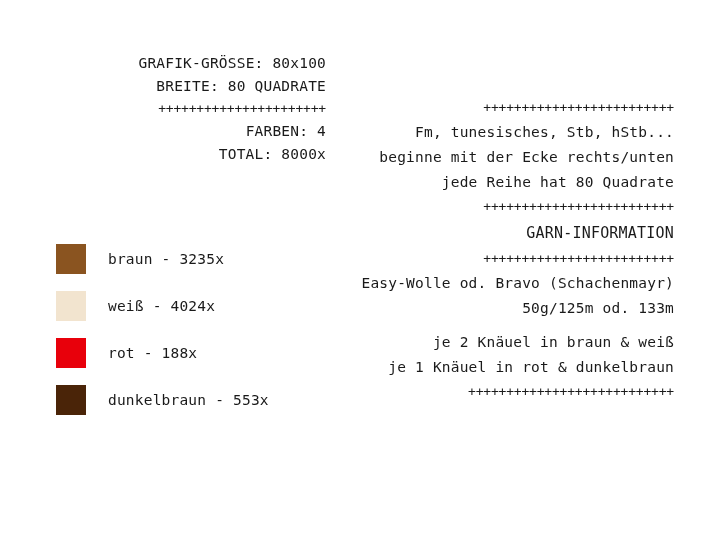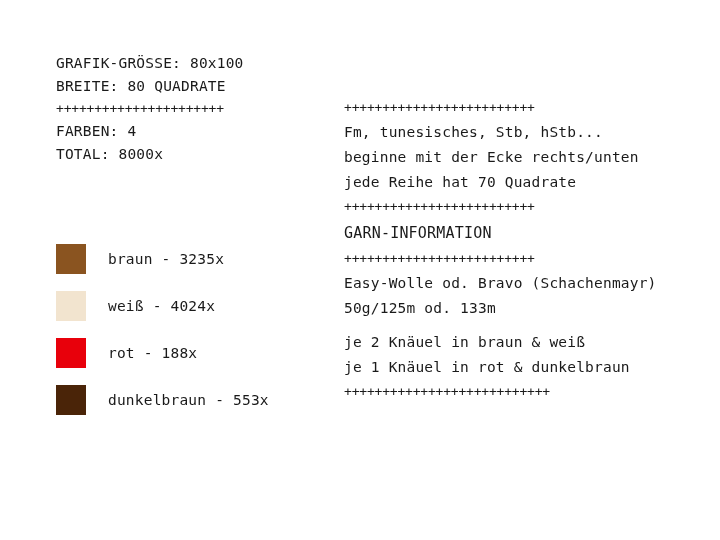--- a/index.html
+++ b/index.html
@@ -12,20 +12,21 @@
     height: 540px;
     font-family: "DejaVu Sans Mono", monospace;
     color: #1a1a1a;
     position: relative;
     overflow: hidden;
   }
   .page {
     position: relative;
     width: 720px;
     height: 540px;
+    text-align: right;
   }
 
   
   .left-col {
     position: absolute;
     left: 56px;
     top: 52px;
     width: 270px;
   }
   .line {
@@ -118,21 +119,21 @@
     <div class="legend-row">
       <div class="swatch" style="background:#4a2408"></div>
       <div class="legend-label">dunkelbraun - 553x</div>
     </div>
   </div>
 
   <div class="right-col">
     <div class="sep">+++++++++++++++++++++++++</div>
     <div class="line">Fm, tunesisches, Stb, hStb...</div>
     <div class="line">beginne mit der Ecke rechts/unten</div>
-    <div class="line">jede Reihe hat 70 Quadrate</div>
+    <div class="line">jede Reihe hat 80 Quadrate</div>
     <div class="sep">+++++++++++++++++++++++++</div>
     <div class="heading">GARN-INFORMATION</div>
     <div class="sep">+++++++++++++++++++++++++</div>
     <div class="line">Easy-Wolle od. Bravo (Schachenmayr)</div>
     <div class="line">50g/125m od. 133m</div>
     <div class="gap"></div>
     <div class="line">je 2 Knäuel in braun &amp; weiß</div>
     <div class="line">je 1 Knäuel in rot &amp; dunkelbraun</div>
     <div class="sep">+++++++++++++++++++++++++++</div>
   </div>

